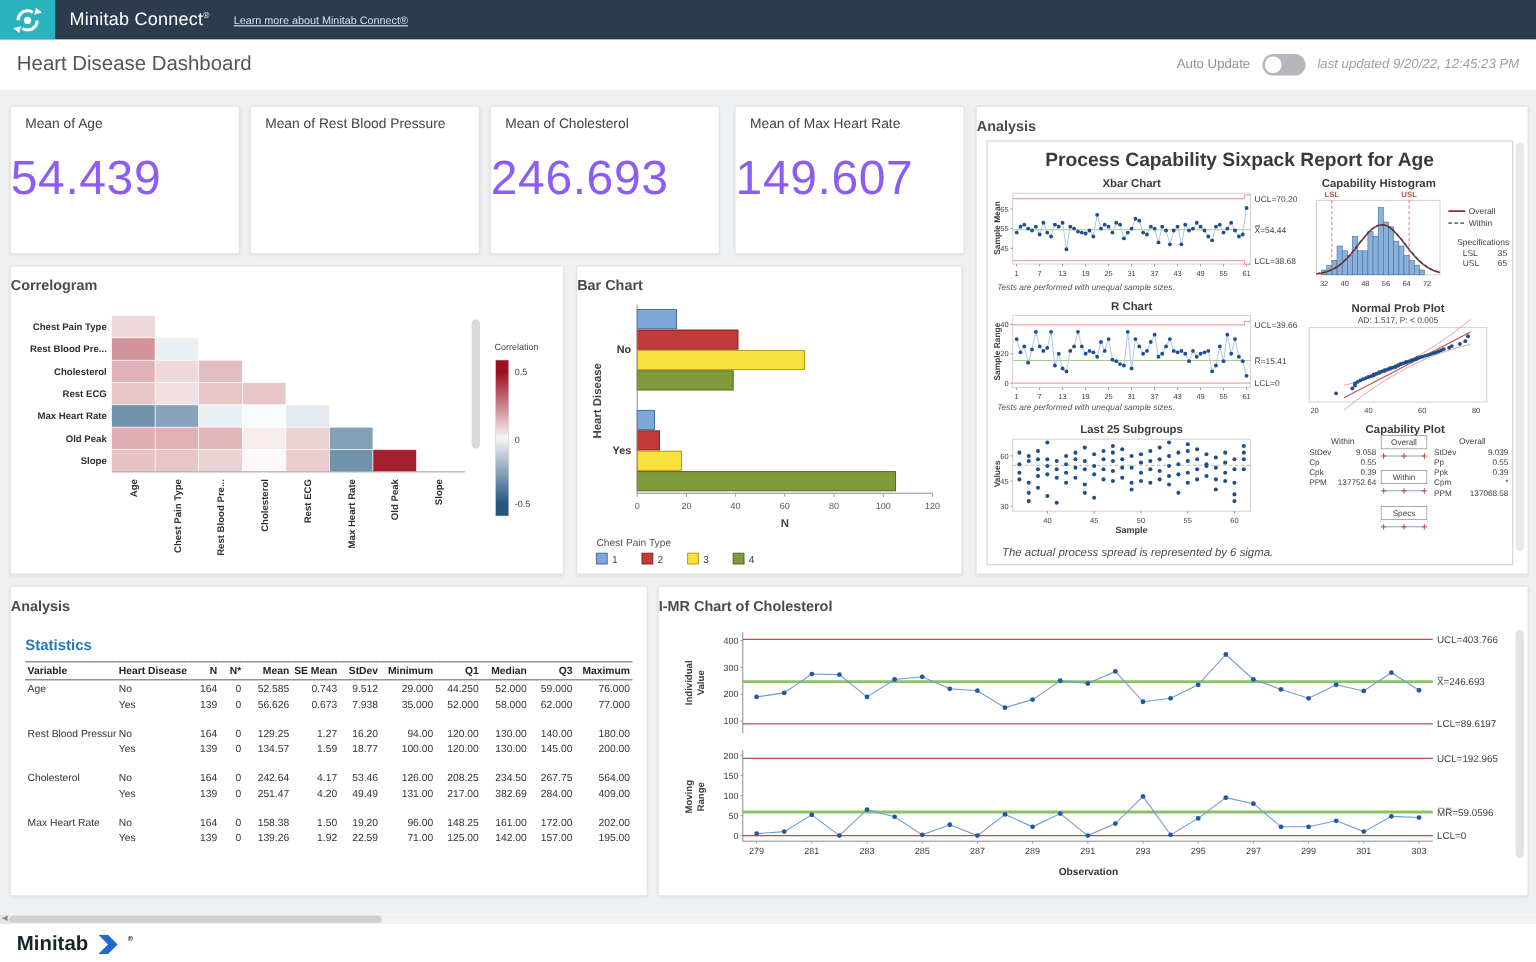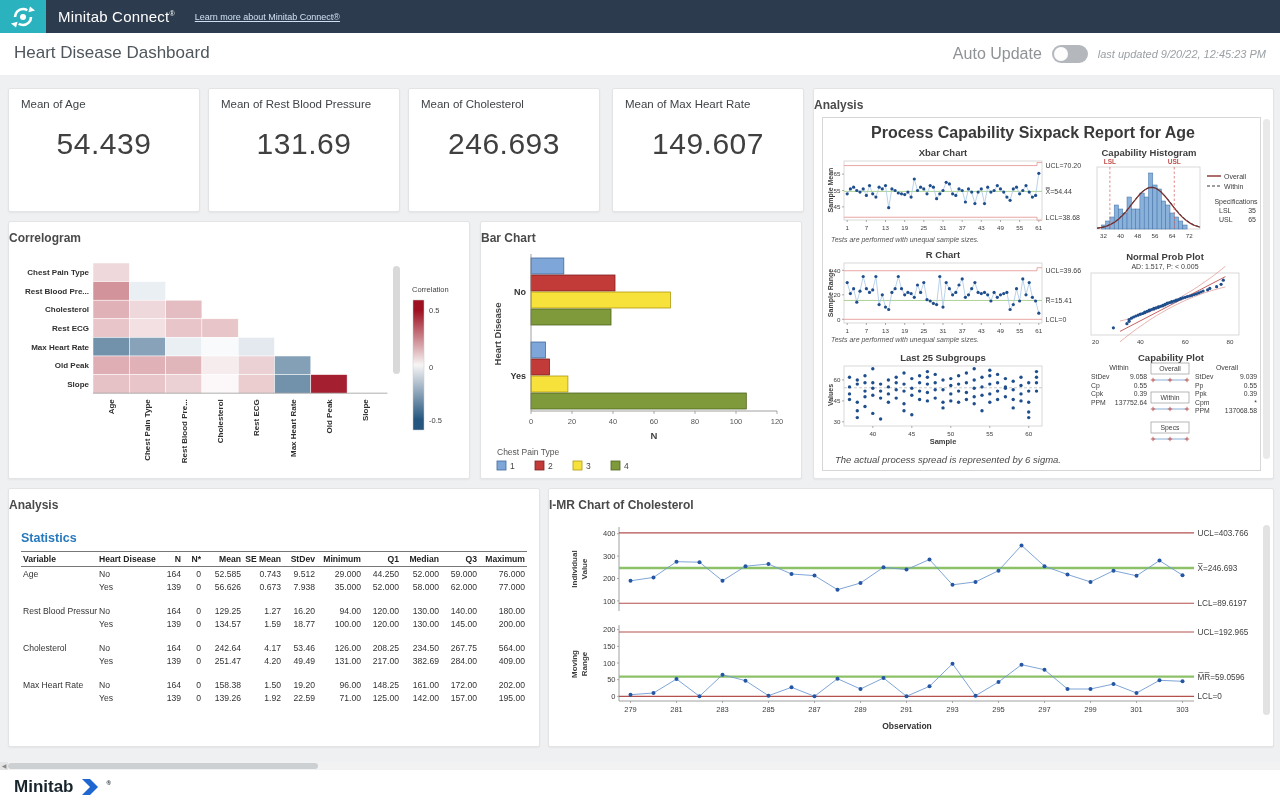--- a/index.html
+++ b/index.html
@@ -9,30 +9,30 @@
   
   .topbar{position:absolute;top:0;left:0;right:0;height:33px;background:#2c3b4d;display:flex;align-items:center;}
   .tb-logo{width:46px;height:33px;background:#2ab3bf;display:flex;align-items:center;justify-content:center;flex:0 0 auto;}
   .tb-brand{color:#fff;font-size:15px;margin-left:12px;letter-spacing:.2px;}
   .tb-brand sup{font-size:7px;}
   .tb-link{color:#cfe0f5;font-size:9px;margin-left:20px;text-decoration:underline;cursor:pointer;}
   
   .header{position:absolute;top:33px;left:0;right:0;height:42px;background:#fff;border-bottom:1px solid #e2e2e2;}
   .h-title{position:absolute;left:14px;top:10px;font-size:17px;color:#4f565c;}
   .h-right{position:absolute;right:14px;top:0;height:42px;display:flex;align-items:center;gap:10px;}
-  .h-auto{font-size:16px;color:#8f9396;}
+  .h-auto{font-size:11px;color:#8f9396;}
   .toggle{width:36px;height:18px;border-radius:9px;background:#b4b8bd;position:relative;cursor:pointer;}
   .toggle .knob{position:absolute;left:2px;top:2px;width:14px;height:14px;border-radius:50%;background:#fdfdfd;}
   .h-updated{font-size:11px;color:#9aa0a4;font-style:italic;}
   
   .main{position:absolute;top:75px;left:0;right:0;bottom:40px;background:#eef0f1;}
   .panel{position:absolute;background:#fff;border:1px solid #e2e4e6;border-radius:2px;box-shadow:0 1px 2px rgba(0,0,0,.05);}
   .ptitle{position:absolute;left:0;top:9px;font-size:12px;font-weight:bold;color:#4a4a4a;}
   .kpi-label{position:absolute;left:12px;top:9px;font-size:11.5px;color:#3f4347;}
-  .kpi-val{position:absolute;left:0;right:0;top:38px;text-align:center;font-size:30px;color:#404040;letter-spacing:.5px;}
+  .kpi-val{position:absolute;left:0;right:0;top:38px;text-align:left;font-size:40px;color:#8b5cf6;letter-spacing:.5px;}
   .chartmount{position:absolute;}
   .sixbox{position:absolute;left:8px;top:28px;width:437px;height:352px;border:1px solid #d6d6d6;background:#fff;}
   .vscroll{position:absolute;border-radius:4px;}
   .stats-sub{position:absolute;left:12px;top:42px;font-size:12.5px;font-weight:bold;color:#2779bd;}
   .stats-wrap{position:absolute;left:12px;right:12px;top:62px;}
   table.stats{border-collapse:collapse;width:100%;table-layout:fixed;font-size:8.6px;color:#333;}
   table.stats th{border-top:1px solid #777;border-bottom:1px solid #777;font-weight:bold;color:#222;padding:2px 2px;white-space:nowrap;overflow:hidden;}
   table.stats td{padding:1.5px 2px;white-space:nowrap;overflow:hidden;}
   .l{text-align:left}.r{text-align:right}
   tr.sp td{height:8px;border:0;}
@@ -72,21 +72,20 @@
 </div>
 
 <div class="main">
 
   <div class="panel" style="left:8px;top:13px;width:190px;height:122px;">
     <div class="kpi-label">Mean of Age</div>
     <div class="kpi-val">54.439</div>
   </div>
   <div class="panel" style="left:208px;top:13px;width:190px;height:122px;">
     <div class="kpi-label">Mean of Rest Blood Pressure</div>
-    <div class="kpi-val">131.69</div>
   </div>
   <div class="panel" style="left:408px;top:13px;width:190px;height:122px;">
     <div class="kpi-label">Mean of Cholesterol</div>
     <div class="kpi-val">246.693</div>
   </div>
   <div class="panel" style="left:612px;top:13px;width:190px;height:122px;">
     <div class="kpi-label">Mean of Max Heart Rate</div>
     <div class="kpi-val">149.607</div>
   </div>
 

